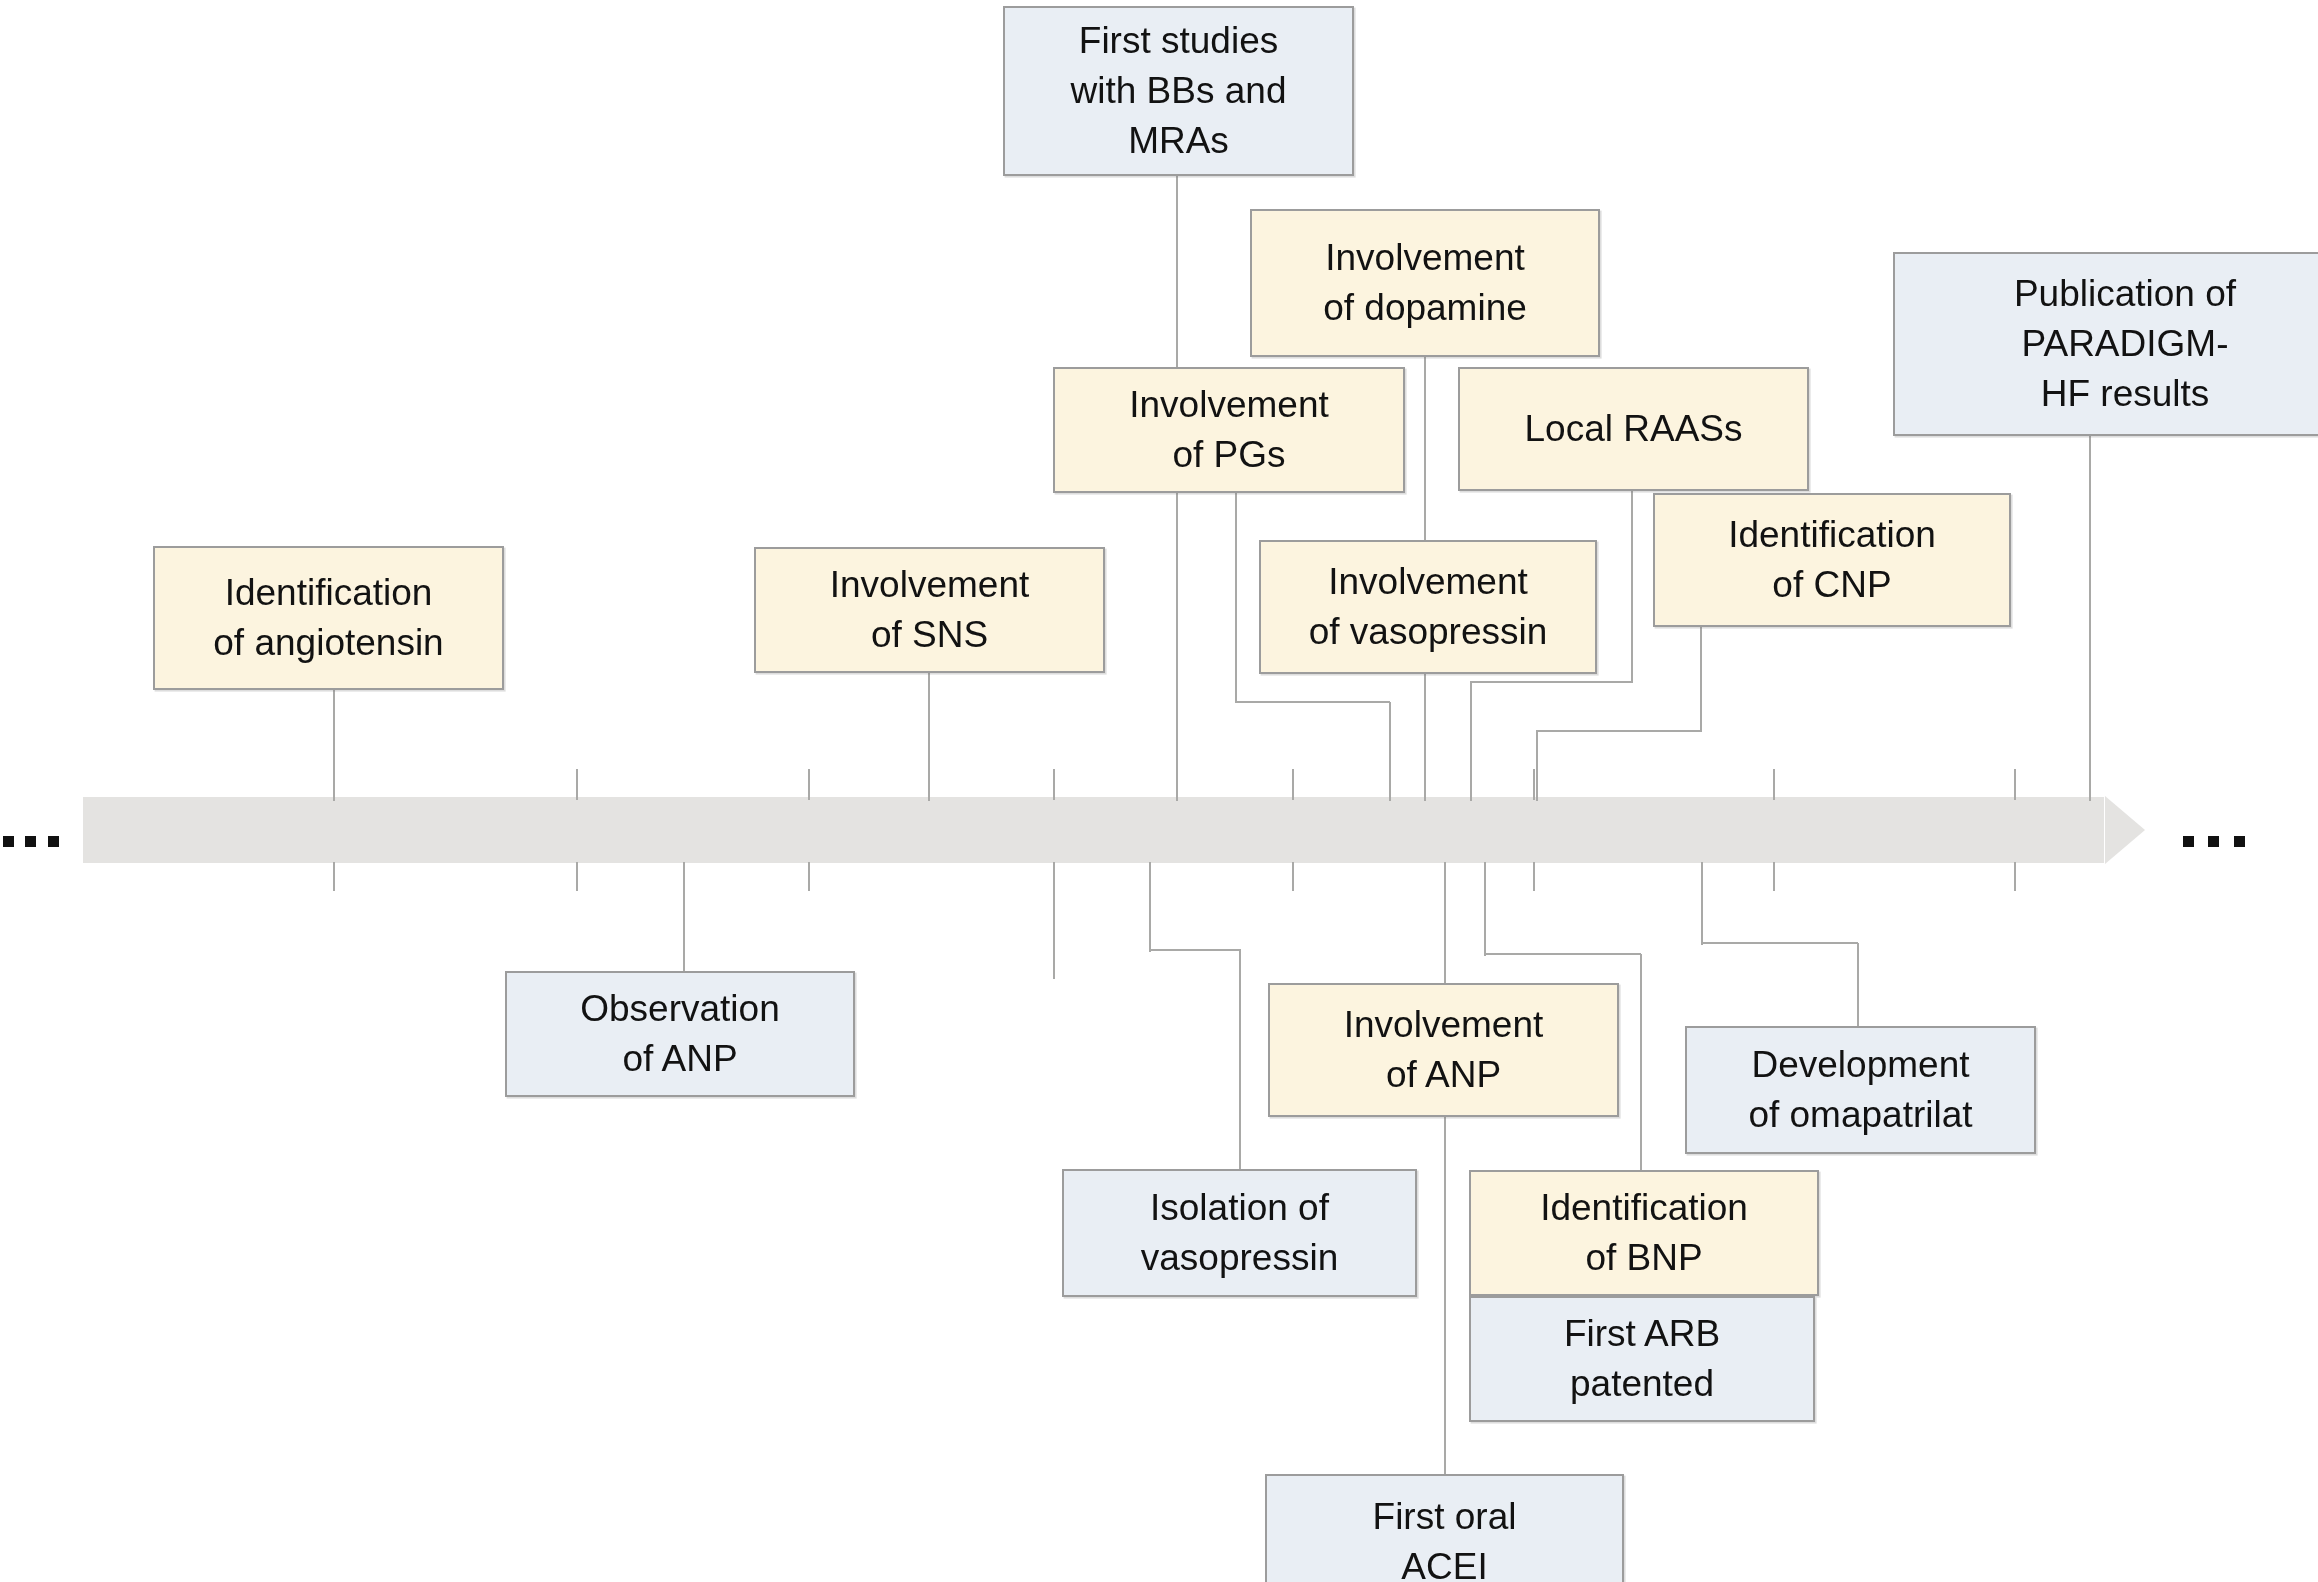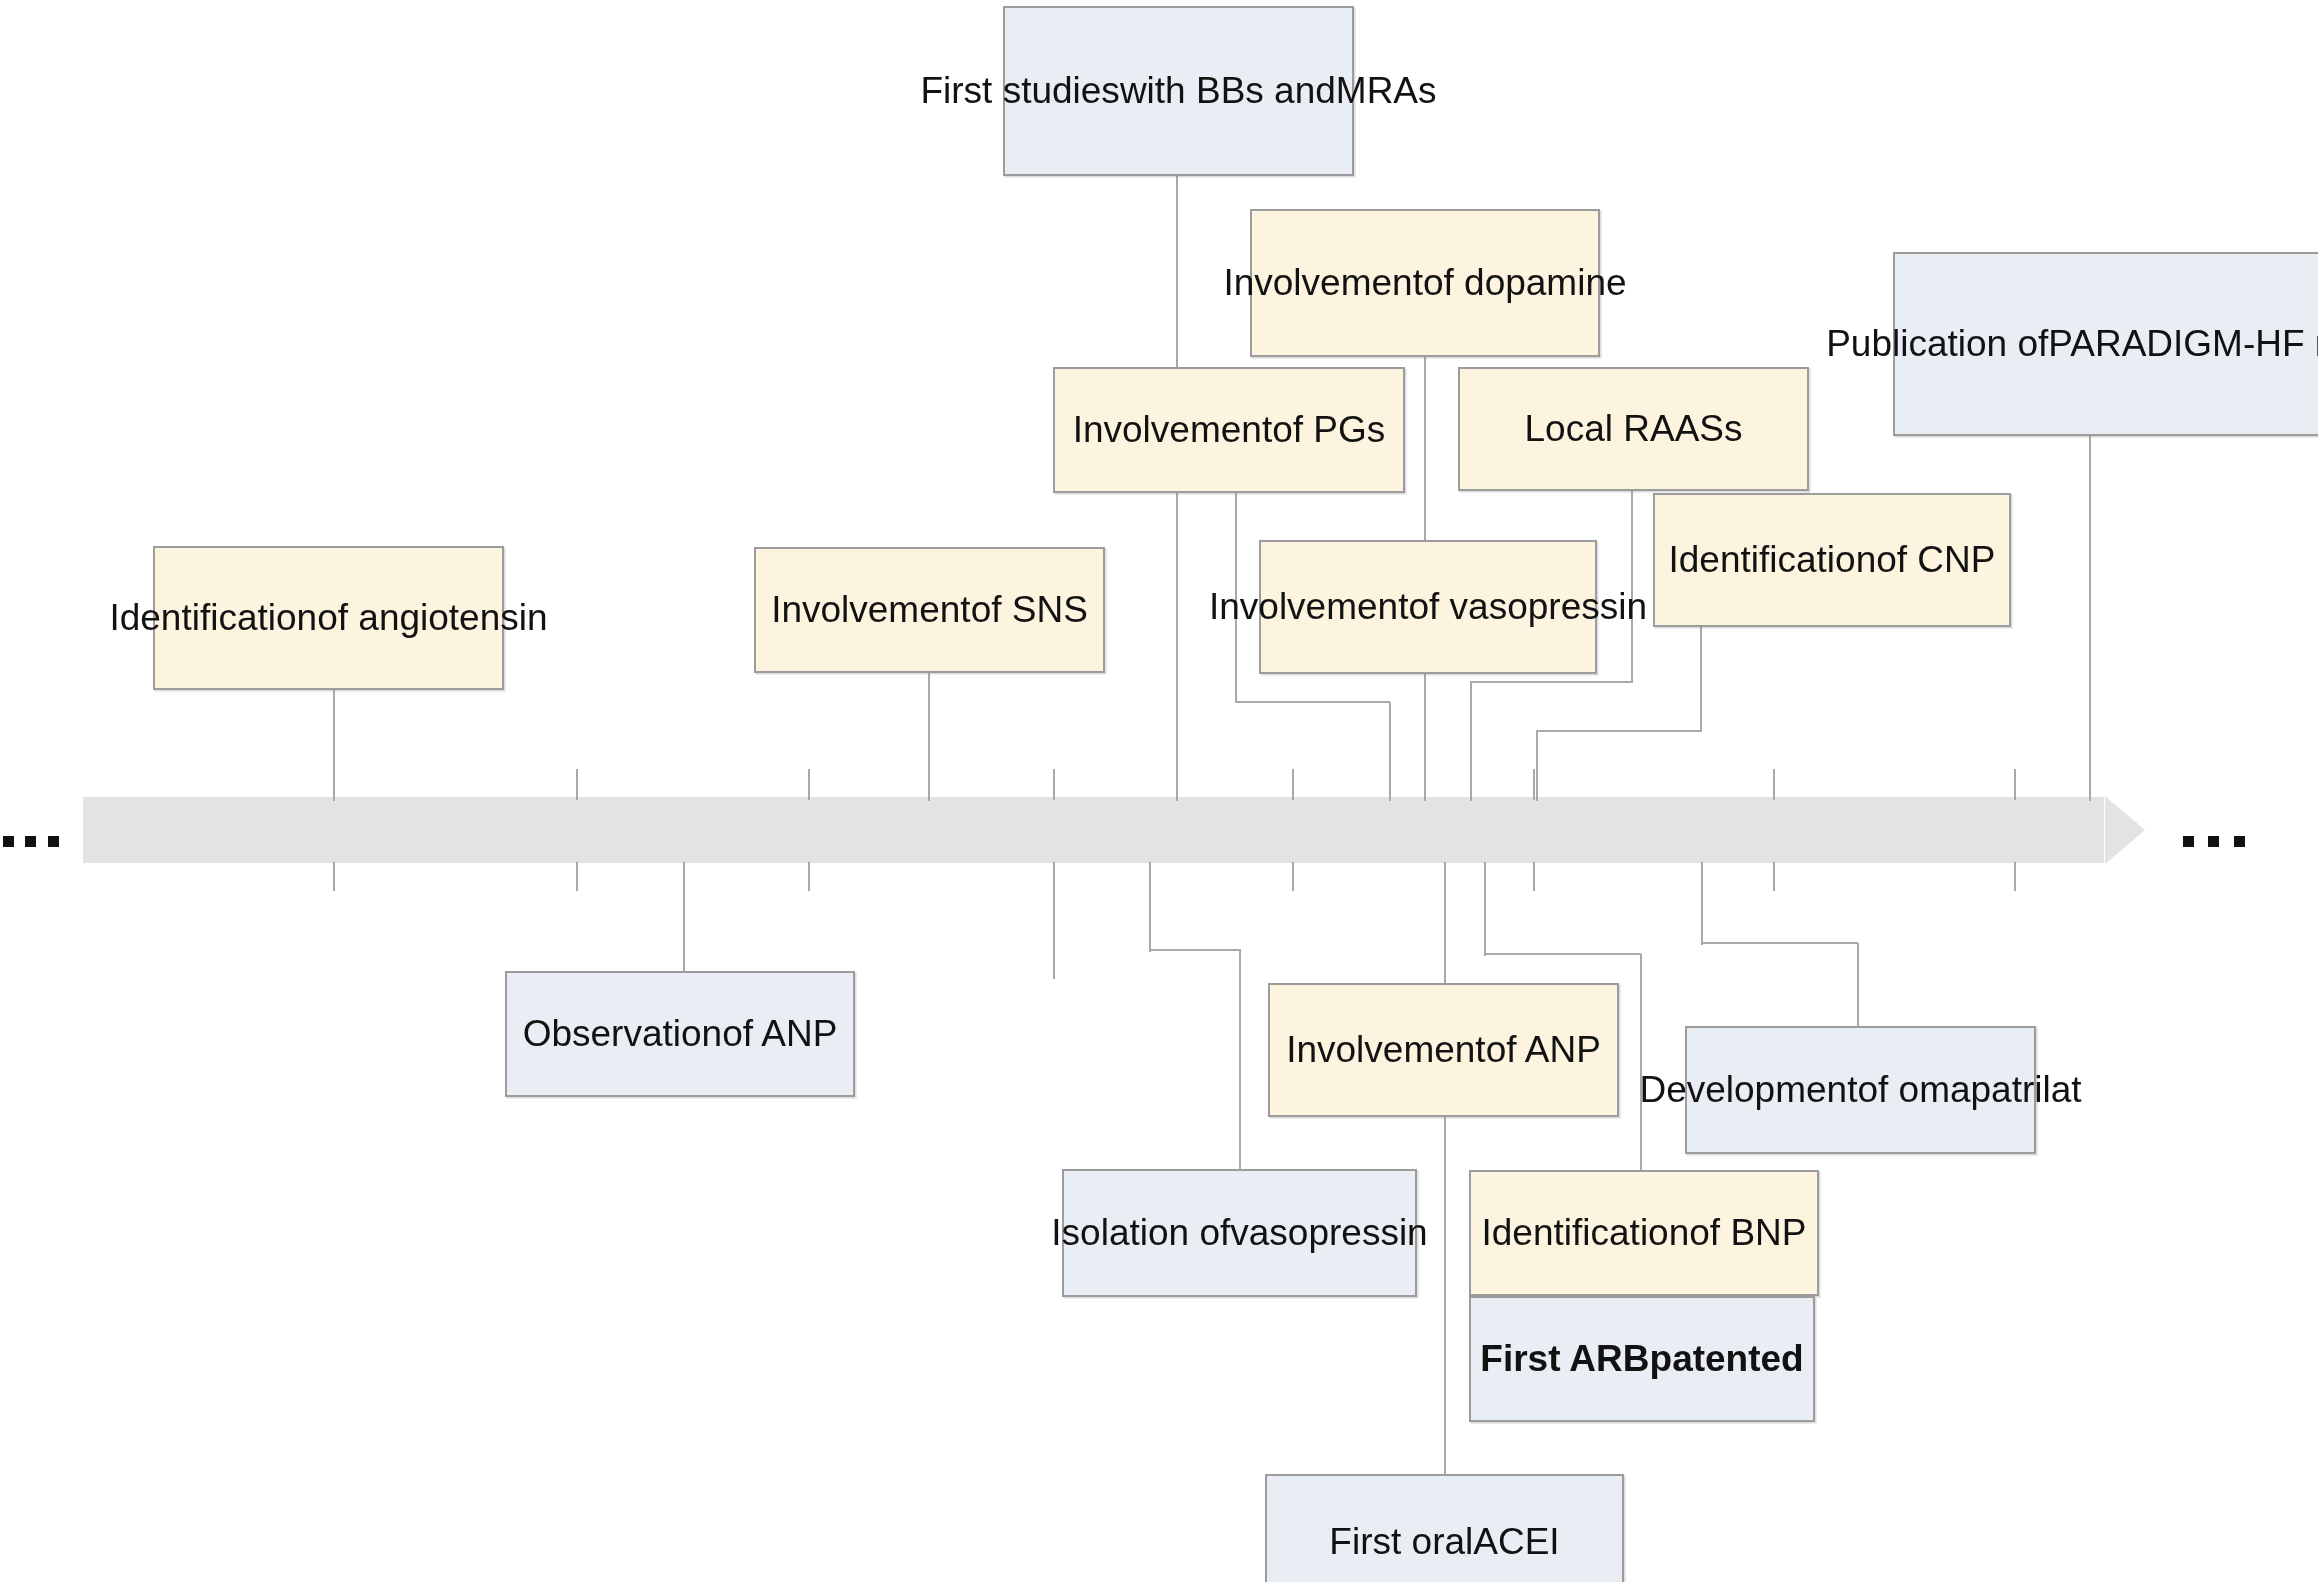--- a/index.html
+++ b/index.html
@@ -38,20 +38,21 @@
   }
   .seg {
     position: absolute;
     background: #a9a9a7;
   }
   .evbox {
     position: absolute;
     box-sizing: border-box;
     border: 2.4px solid #9c9c9c;
     display: flex;
+    flex-direction: column;
     justify-content: center;
     align-items: center;
     text-align: center;
     box-shadow: 1.6px 1.6px 0 rgba(120,120,120,0.25);
   }
   .evbox.cream { background: #fcf4df; }
   .evbox.blue  { background: #e9eef4; }
   .evbox .line {
     font-size: 37px;
     line-height: 50px;
@@ -171,21 +172,21 @@
       <div class="line">of ANP</div>
     </div>
     <div class="evbox blue" style="left: 1062px; top: 1169px; width: 355px; height: 128px; z-index: 4;">
       <div class="line">Isolation of</div>
       <div class="line">vasopressin</div>
     </div>
     <div class="evbox cream" style="left: 1469px; top: 1170px; width: 350px; height: 126px; z-index: 4;">
       <div class="line">Identification</div>
       <div class="line">of BNP</div>
     </div>
-    <div class="evbox blue" style="left: 1469px; top: 1296px; width: 346px; height: 126px; z-index: 4; font-weight: bold;">
+    <div class="evbox blue" style="left: 1469px; top: 1296px; width: 346px; height: 126px; z-index: 4;">
       <div class="line">First ARB</div>
       <div class="line">patented</div>
     </div>
     <div class="evbox blue" style="left: 1685px; top: 1026px; width: 351px; height: 128px; z-index: 4;">
       <div class="line">Development</div>
       <div class="line">of omapatrilat</div>
     </div>
     <div class="evbox blue" style="left: 1265px; top: 1474px; width: 359px; height: 135px; z-index: 4;">
       <div class="line">First oral</div>
       <div class="line">ACEI</div>

